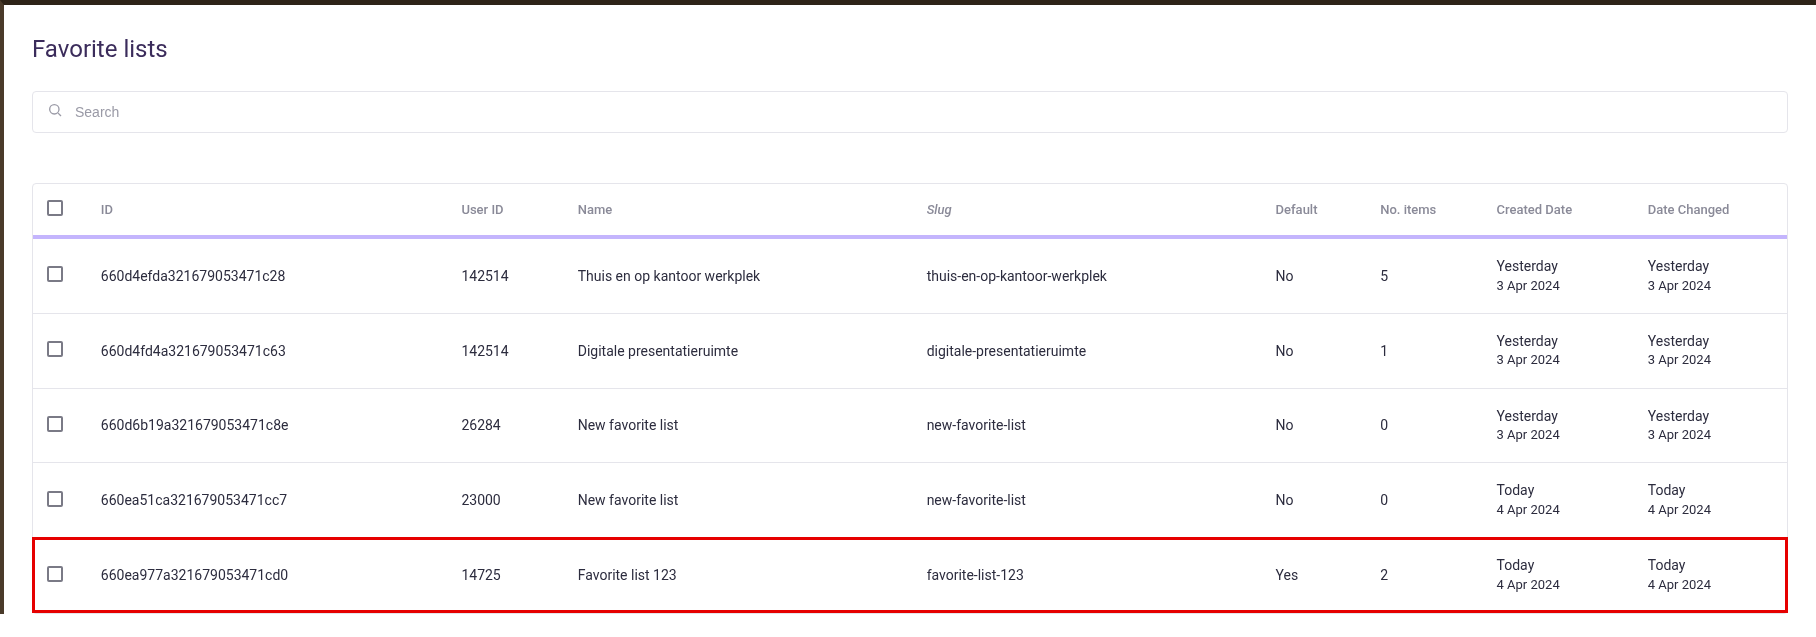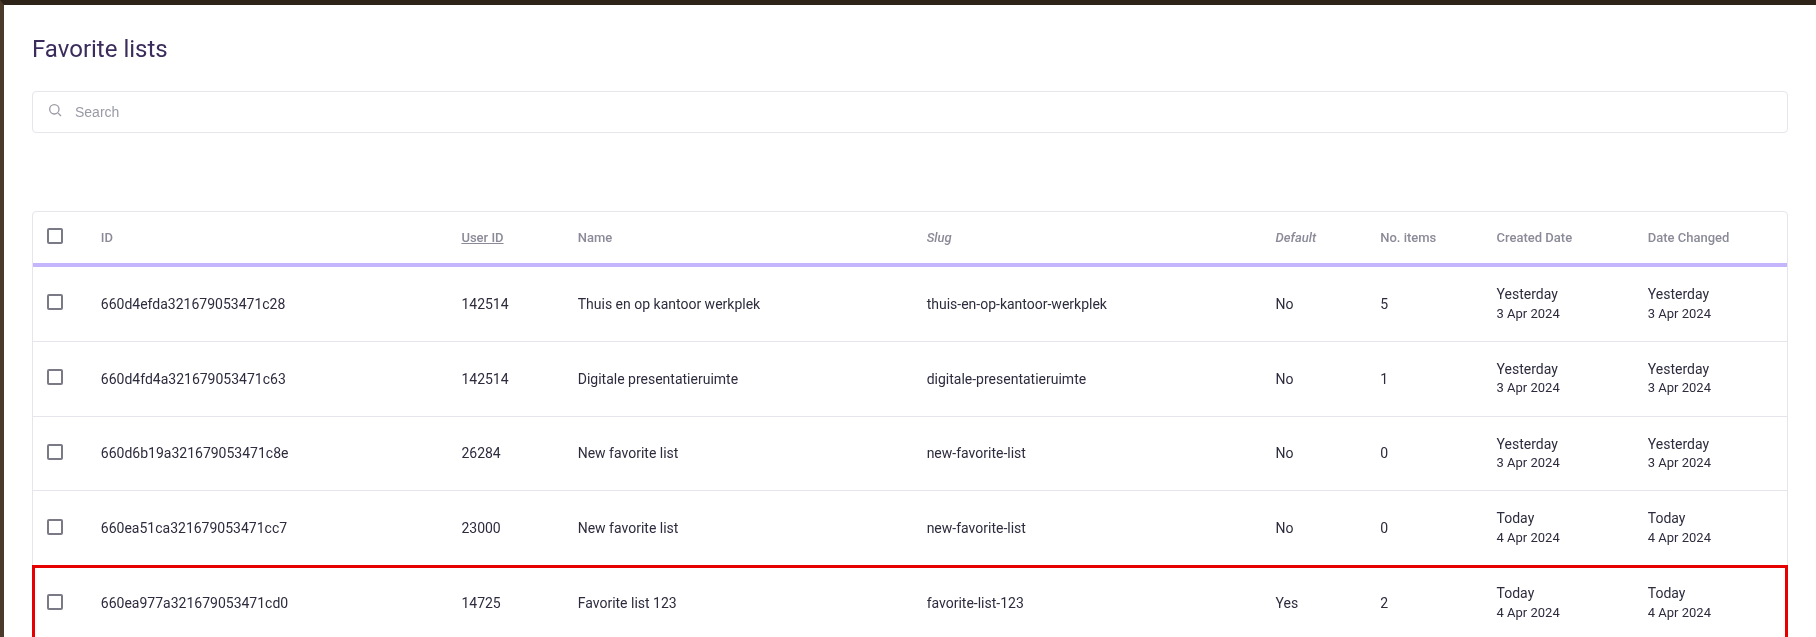--- a/index.html
+++ b/index.html
@@ -22,21 +22,21 @@
       font-weight: 400;
       color: #3b2c5b;
       margin-bottom: 28px;
     }
     .search-wrap {
       border: 1px solid #e5e5eb;
       border-radius: 4px;
       display: flex;
       align-items: center;
       padding: 10px 14px;
-      margin-bottom: 78px;
+      margin-bottom: 50px;
     }
     .search-wrap svg {
       margin-right: 12px;
       flex-shrink: 0;
     }
     .search-input {
       border: none;
       outline: none;
       font-size: 14px;
       color: #333;
@@ -109,24 +109,24 @@
       font-size: 14px;
       color: #2c2c3e;
       line-height: 1.4;
     }
     .date-cell .date-abs {
       font-size: 13px;
       color: #2c2c3e;
       line-height: 1.4;
     }
     .col-id      { width: 310px; }
-    .col-userid  { width: 100px; text-decoration: underline; }
+    .col-userid  { width: 100px; }
     .col-name    { width: 300px; }
     .col-slug    { width: 300px; font-style: italic; }
-    .col-default { width: 90px; font-style: italic; }
+    .col-default { width: 90px; }
     .col-items   { width: 100px; }
     .col-created { width: 130px; }
     .col-changed { width: 130px; }
     tbody tr.highlight {
       outline: 3px solid #e60000;
       outline-offset: -2px;
     }
   </style>
 </head>
 <body>

